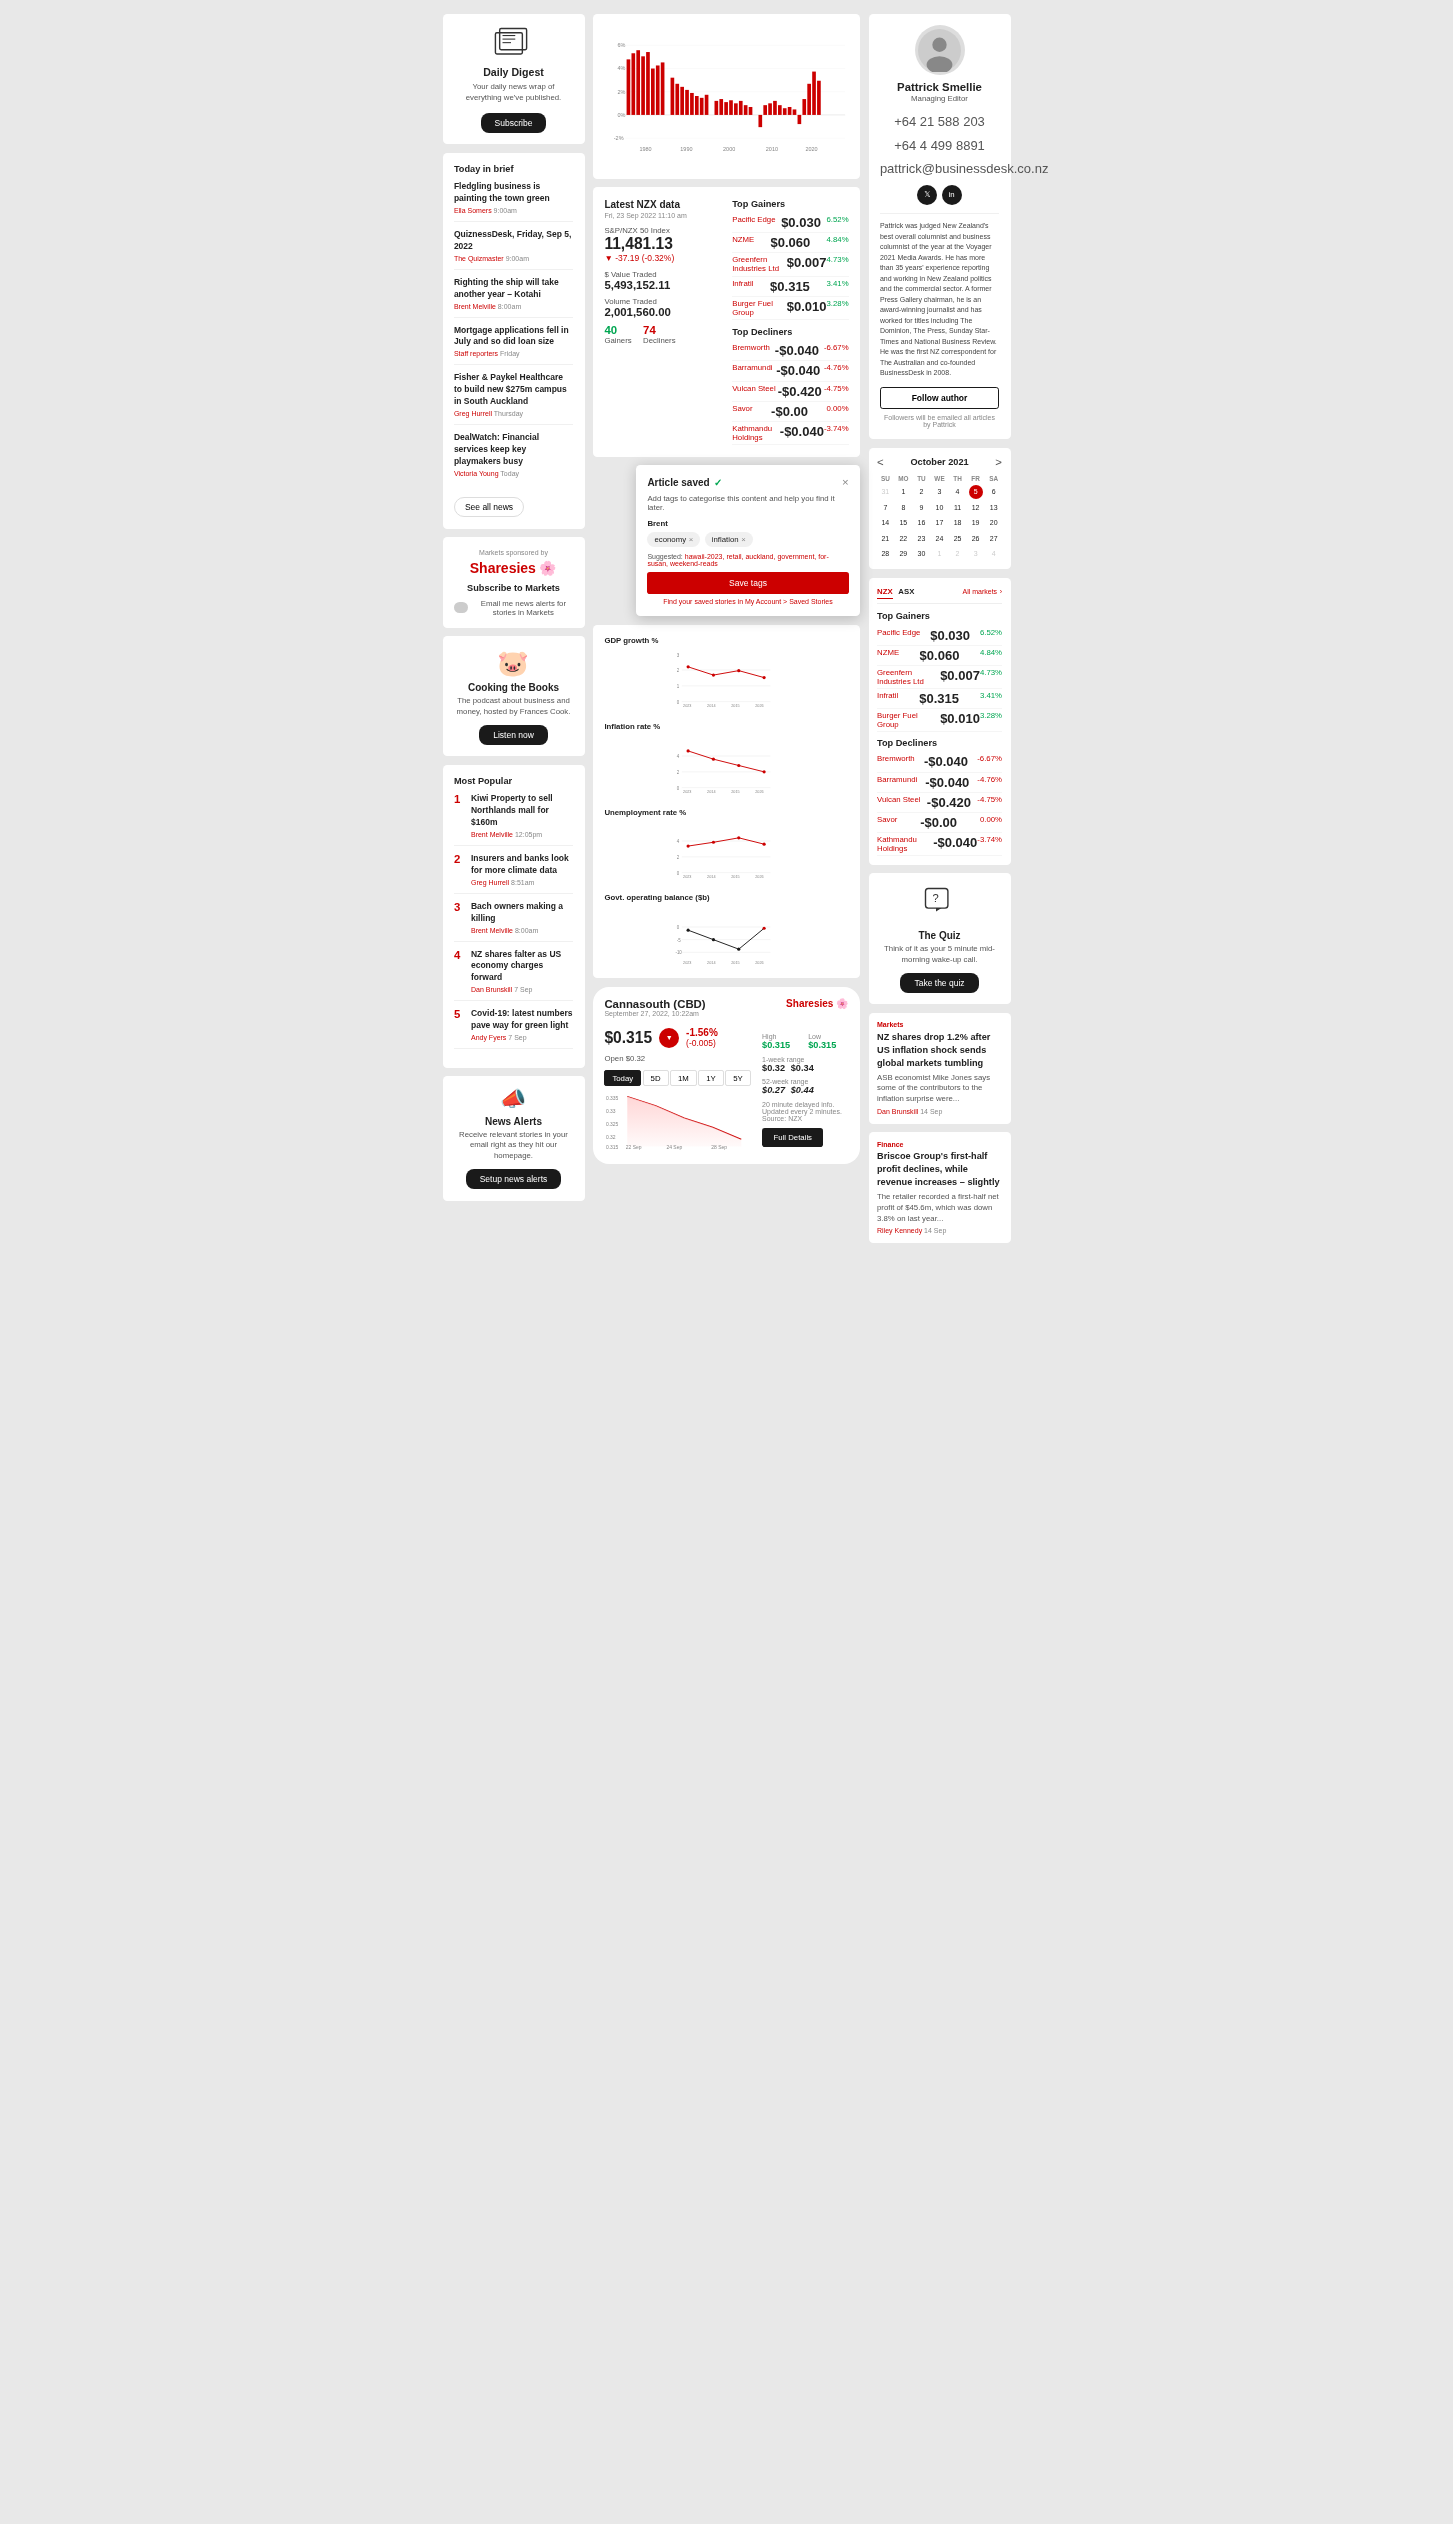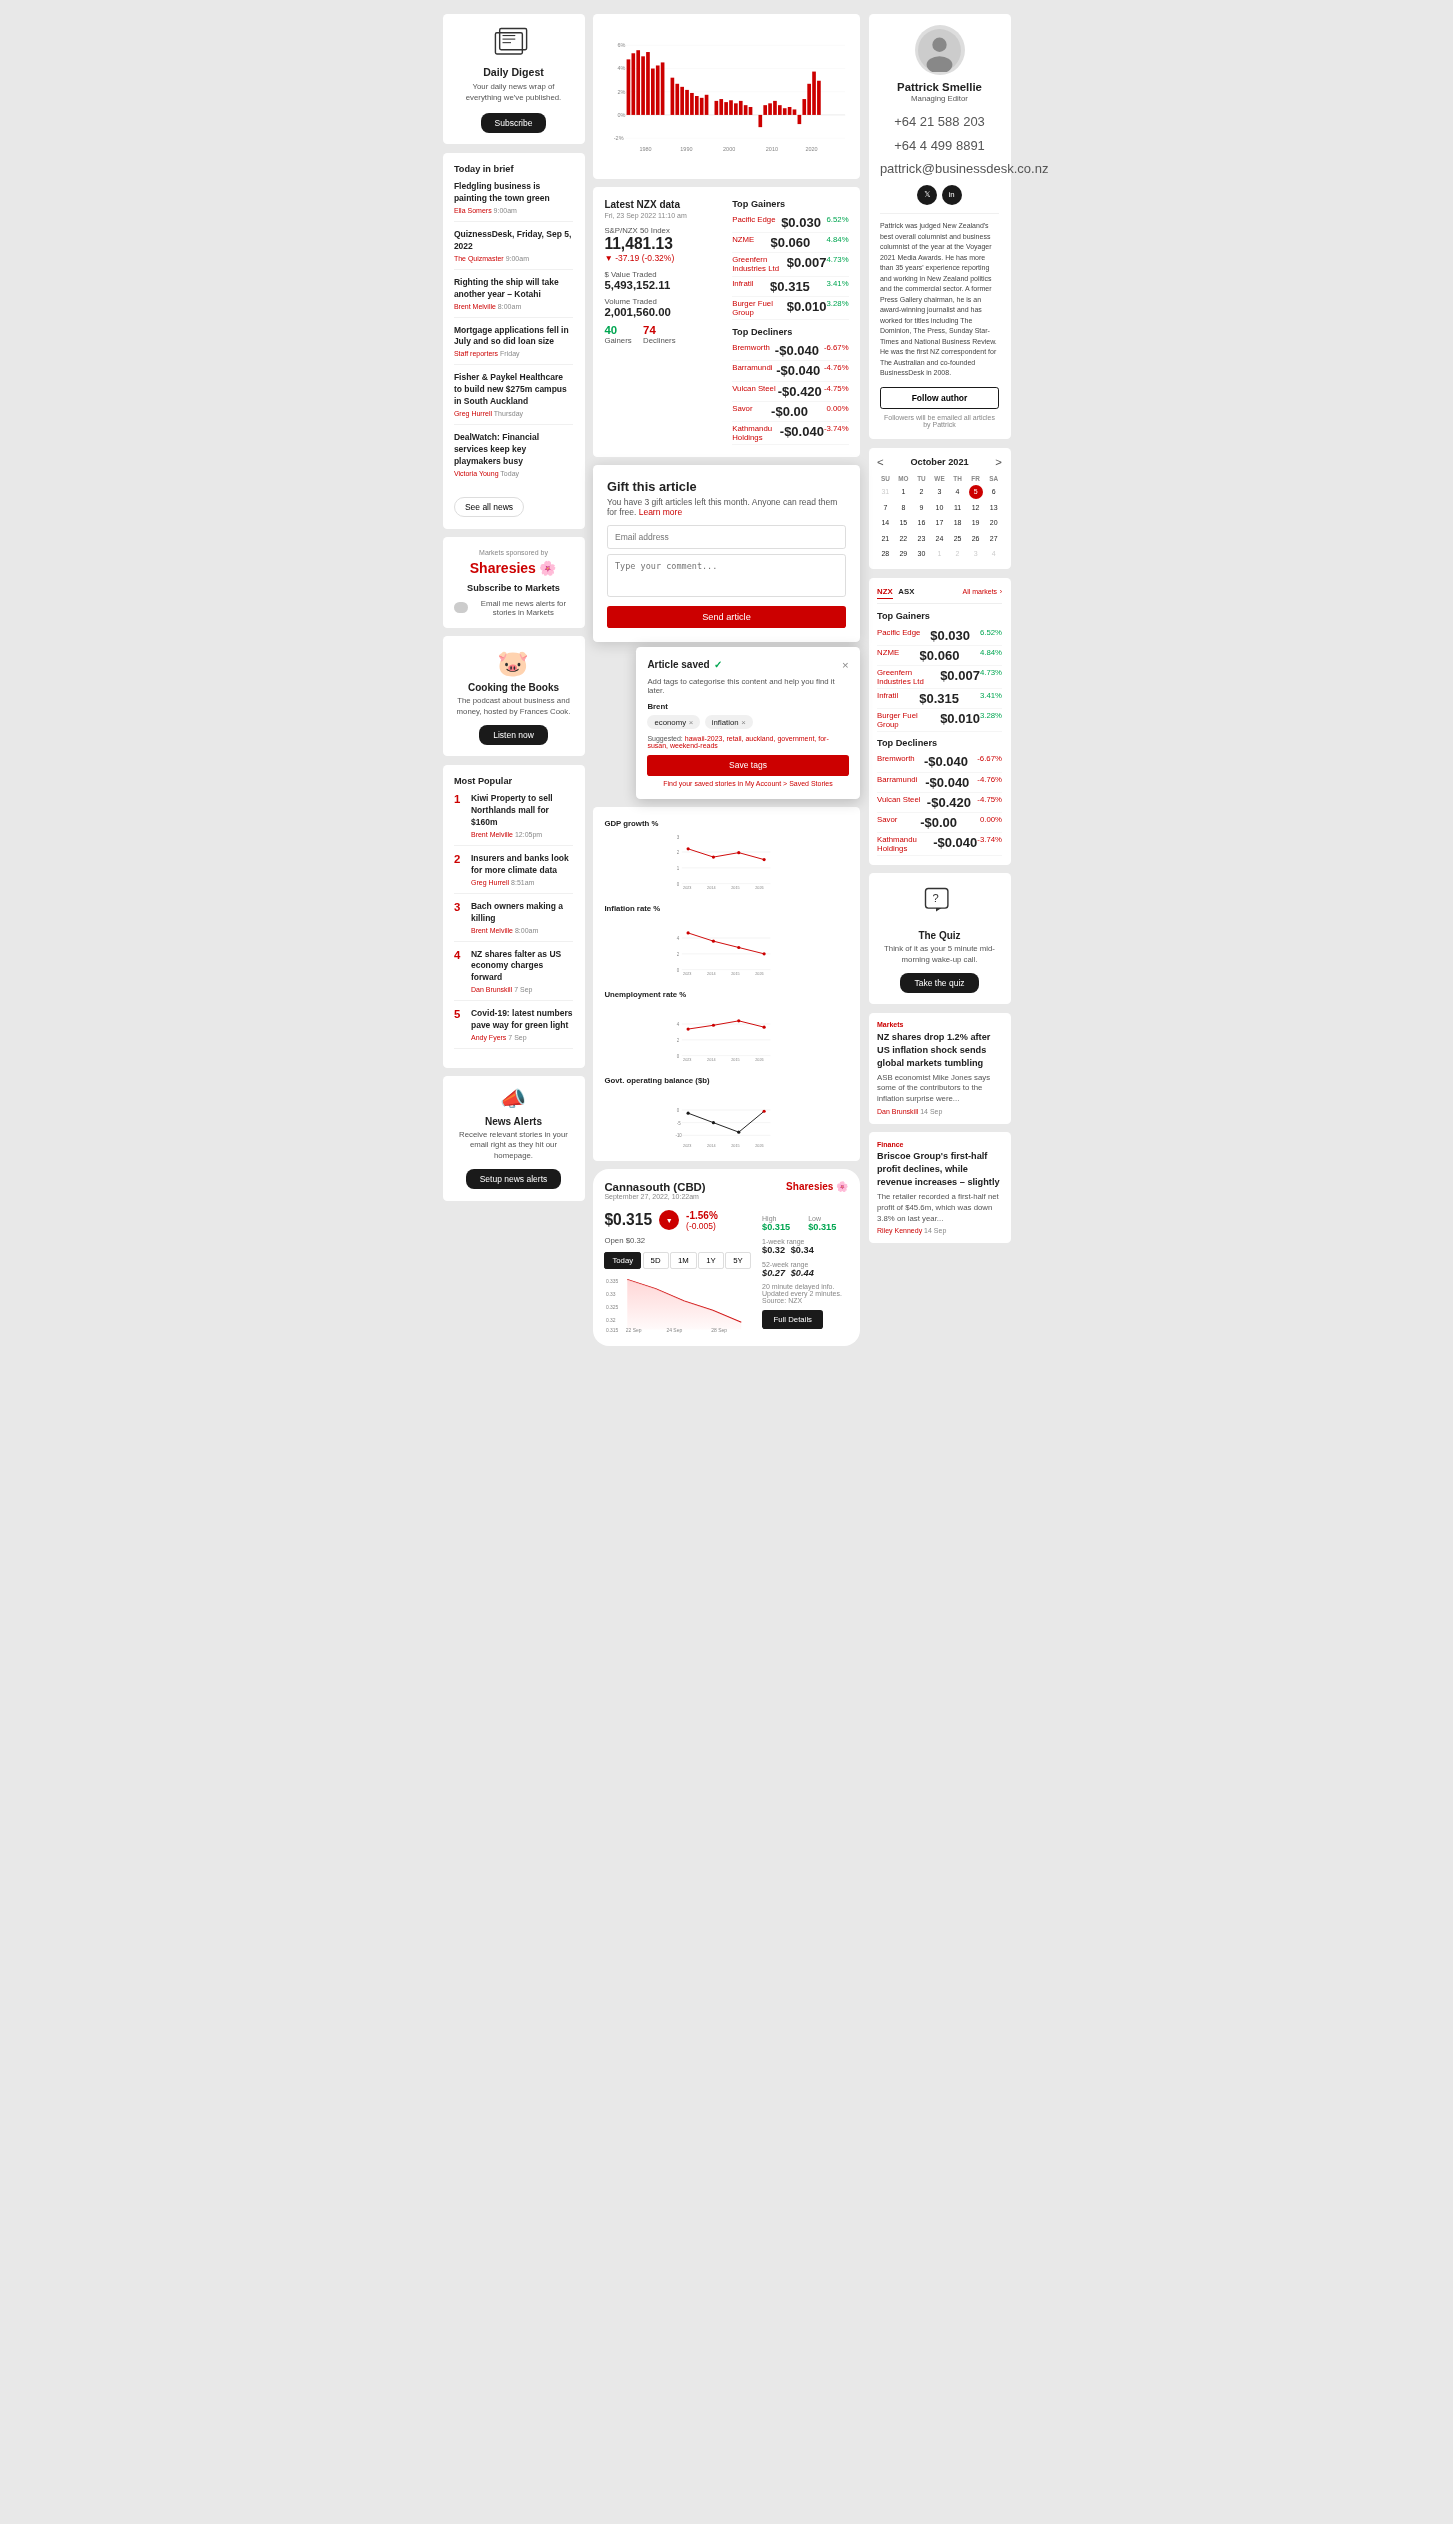--- a/index.html
+++ b/index.html
@@ -451,30 +451,20 @@
               <span class="mover-price">-$0.040</span>
               <span class="mover-pct red">-3.74%</span>
             </div>
           </div>
         </div>
       </div>
     </div>
 
     <div class="gift-and-saved">
 
-      <div class="gift-overlay">
-        <div class="gift-title">Gift this article</div>
-        <div class="gift-desc">
-          <span>You have 3 gift articles left this month. Anyone can read them for free.</span>
-          <a>Learn more</a>
-        </div>
-        <input class="gift-input" type="email" placeholder="Email address" style="">
-        <textarea class="gift-textarea" placeholder="Type your comment..." style=""></textarea>
-        <button class="btn-red">Send article</button>
-      </div>
 
       <div class="saved-popup">
         <div class="saved-header">
           <div class="saved-title">
             <span>Article saved</span>
             <span style="color:#00a651;">✓</span>
           </div>
           <button class="close-btn">×</button>
         </div>
         <div class="saved-desc">Add tags to categorise this content and help you find it later.</div>

